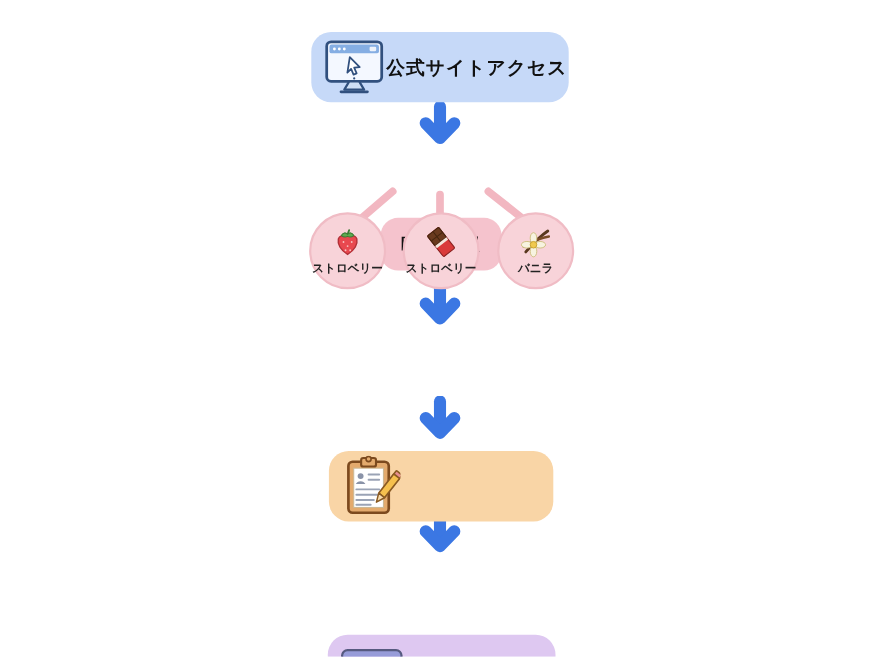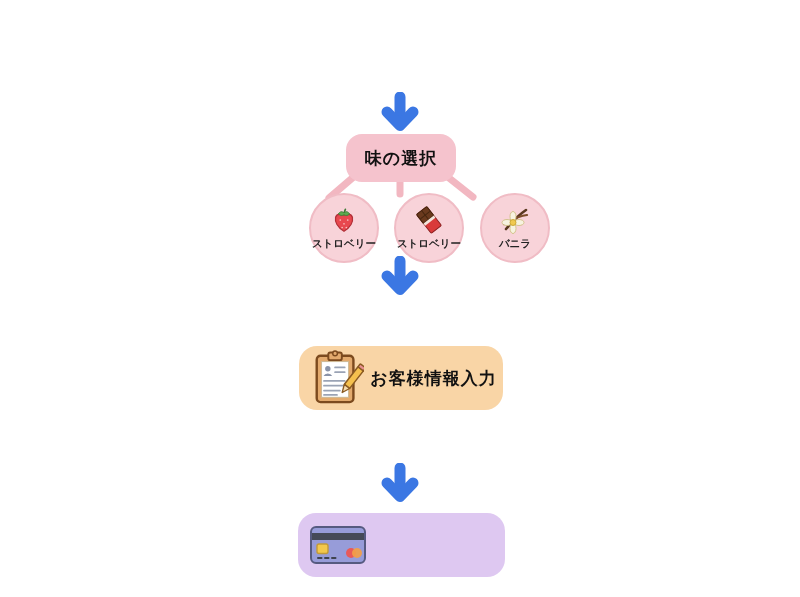--- a/index.html
+++ b/index.html
@@ -23,21 +23,20 @@
   .step-pink  {left:346px;top:134px;width:110px;height:48px;background:#f5c3cd;border-radius:16px;justify-content:center;}
   .step-orange{left:299px;top:298px;width:204px;height:64px;background:#f9d5a6;}
   .step-purple{left:298px;top:401px;width:207px;height:64px;background:#dec8f1;}
   .arrow{position:absolute;width:44px;height:42px;}
   .connectors{position:absolute;left:0;top:0;z-index:0;}
   .fl-circle{
     position:absolute;width:70px;height:70px;border-radius:50%;
     background:#f8d3d9;border:2px solid #f0bcc5;box-sizing:border-box;
     display:flex;flex-direction:column;align-items:center;justify-content:center;
     z-index:1;
-    margin-left:28px;
   }
   .fl-circle .fl-icon{height:30px;display:flex;align-items:center;justify-content:center;}
   .fl-circle .fl-lbl{
     font-size:10.5px;font-weight:700;color:#222;margin-top:2px;white-space:nowrap;
   }
   .fl-straw{left:281px;top:193px;}
   .fl-choco{left:366px;top:193px;}
   .fl-van  {left:452px;top:193px;}
   .z{position:relative;z-index:1;}
 </style>
@@ -49,20 +48,37 @@
   <svg class="connectors" width="800" height="597" viewBox="0 0 800 597">
     <g stroke="#f2b7c1" stroke-width="7" stroke-linecap="round" fill="none">
       <path d="M357 174 L329 198"></path>
       <path d="M400 177 L400 194"></path>
       <path d="M444 174 L473 197"></path>
       <path d="M349 228 L368 228"></path>
       <path d="M434 228 L454 228"></path>
     </g>
   </svg>
 
+  <div class="box step-blue z">
+    <span class="icon">
+      <svg width="56" height="52" viewBox="0 0 56 50">
+        <rect x="3" y="2" width="50" height="36" rx="4" fill="#f4f8ff" stroke="#31507e" stroke-width="2.5"></rect>
+        <rect x="5.5" y="4.5" width="45" height="8" rx="2" fill="#85aee3"></rect>
+        <circle cx="10" cy="8.5" r="1.3" fill="#ffffff"></circle>
+        <circle cx="14.5" cy="8.5" r="1.3" fill="#ffffff"></circle>
+        <circle cx="19" cy="8.5" r="1.3" fill="#ffffff"></circle>
+        <rect x="42" y="6.5" width="6" height="4" rx="1" fill="#ffffff" opacity="0.85"></rect>
+        <path d="M24 16 l9 9 -5 0.5 2.2 5.2 -2.8 1.1 -2.2-5.2 -3.4 3.4 z" fill="#ffffff" stroke="#31507e" stroke-width="1.6" stroke-linejoin="round"></path>
+        <circle cx="28" cy="35.3" r="1" fill="#31507e"></circle>
+        <path d="M23.5 38 l-4.5 7.5 h18 l-4.5 -7.5 z" fill="#cfdff5" stroke="#31507e" stroke-width="2" stroke-linejoin="round"></path>
+        <line x1="16" y1="47.5" x2="40" y2="47.5" stroke="#31507e" stroke-width="2.5" stroke-linecap="round"></line>
+      </svg>
+    </span>
+    <span class="lbl">公式サイトアクセス</span>
+  </div>
 
   <div class="arrow" style="left:378px;top:92px;">
     <svg width="44" height="42" viewBox="0 0 44 42" fill="none">
       <path d="M22 5 V24" stroke="#3b77e3" stroke-width="11" stroke-linecap="round"></path>
       <path d="M9 20 L22 33.5 L35 20" stroke="#3b77e3" stroke-width="11" stroke-linecap="round" stroke-linejoin="round"></path>
     </svg>
   </div>
 
   <div class="box step-pink z center">
     <span class="lbl">味の選択</span>
@@ -140,21 +156,20 @@
           <line x1="13.5" y1="42" x2="30" y2="42"></line>
           <line x1="13.5" y1="46.5" x2="27" y2="46.5"></line>
         </g>
         <g transform="rotate(38 41 33)">
           <rect x="37.5" y="12" width="7" height="5" rx="1" fill="#e89090" stroke="#8a5a22" stroke-width="1.5"></rect>
           <rect x="37.5" y="16" width="7" height="23" rx="0.5" fill="#f5c04e" stroke="#8a5a22" stroke-width="1.6"></rect>
           <path d="M37.5 39 h7 l-3.5 8 z" fill="#f7dcae" stroke="#8a5a22" stroke-width="1.4" stroke-linejoin="round"></path>
         </g>
       </svg>
     </span>
-    <span class="lbl">お客様情報入力</span>
   </div>
 
   <div class="arrow" style="left:378px;top:360px;">
     <svg width="44" height="42" viewBox="0 0 44 42" fill="none">
       <path d="M22 5 V24" stroke="#3b77e3" stroke-width="11" stroke-linecap="round"></path>
       <path d="M9 20 L22 33.5 L35 20" stroke="#3b77e3" stroke-width="11" stroke-linecap="round" stroke-linejoin="round"></path>
     </svg>
   </div>
 
   <div class="box step-purple z">

